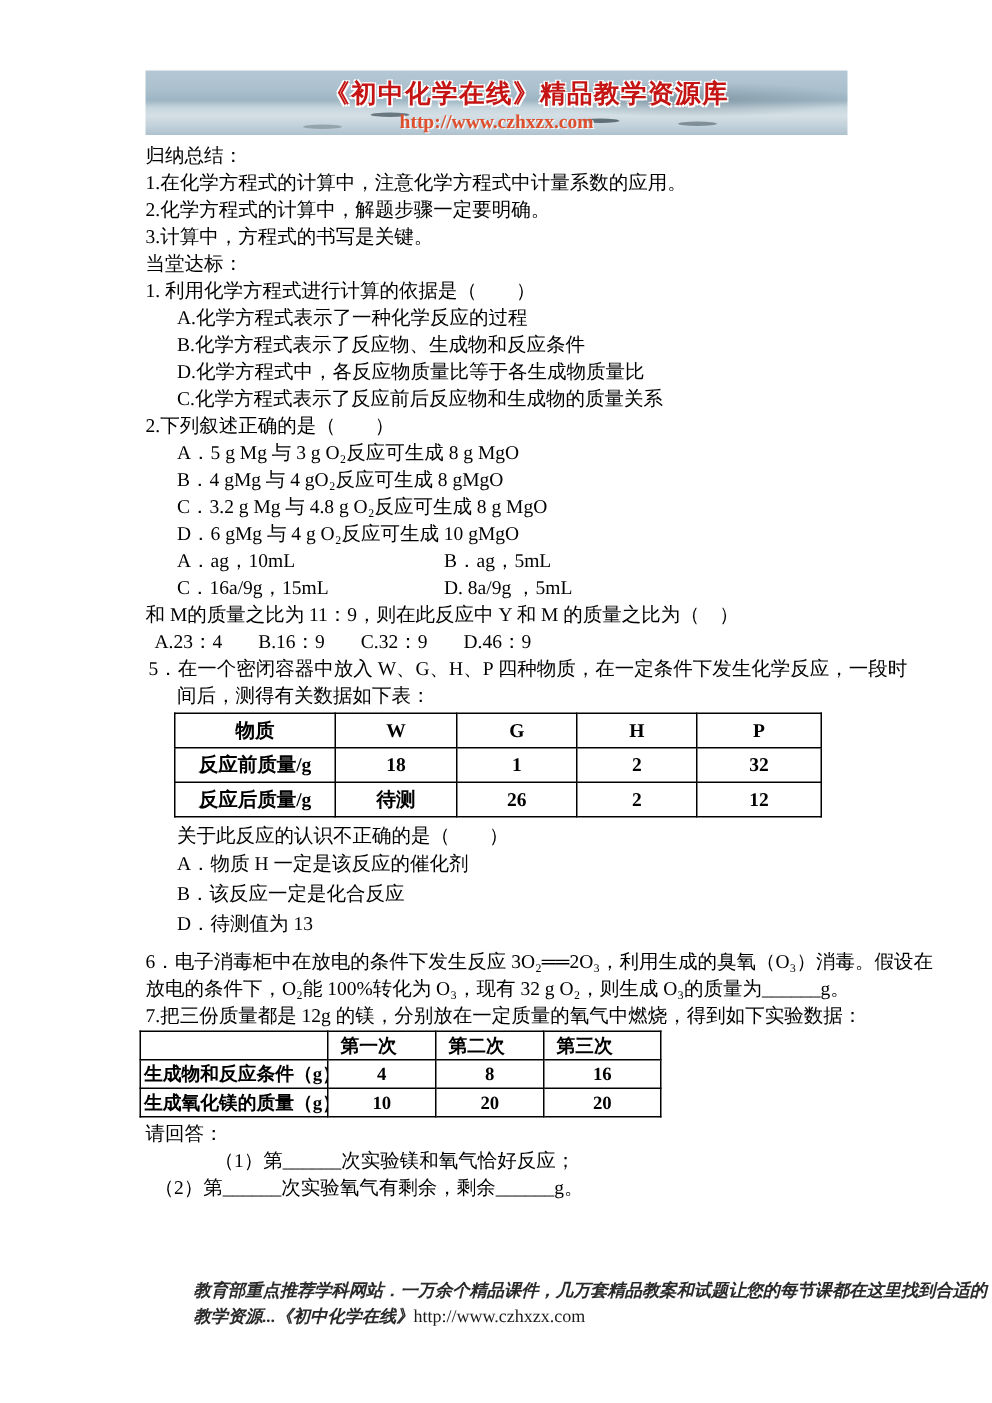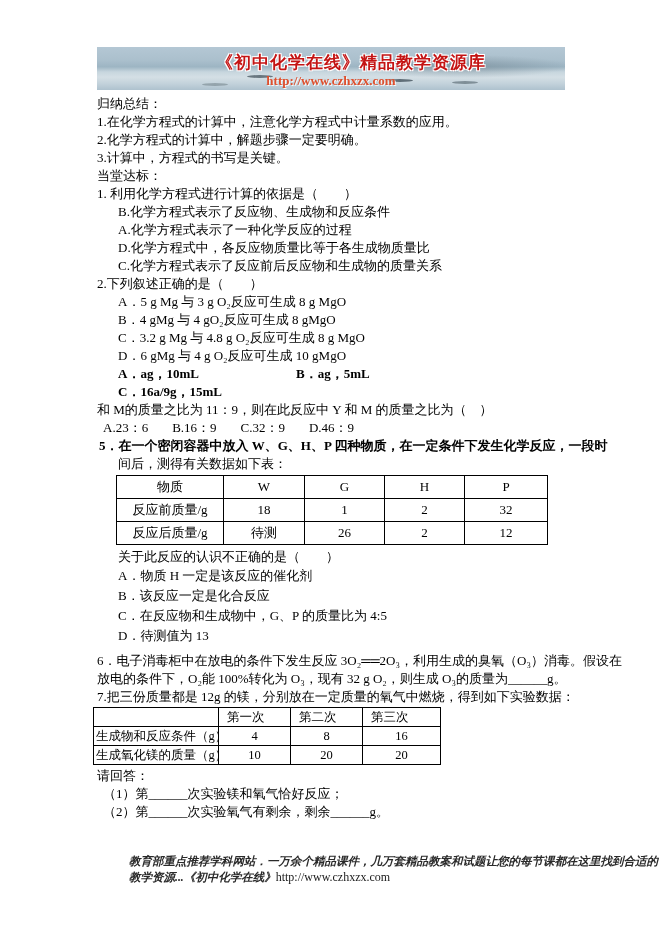--- a/index.html
+++ b/index.html
@@ -17,29 +17,29 @@
   .banner-title{position:relative;margin-top:4px;font-size:17px;font-weight:bold;color:#c41414;letter-spacing:1px;
     text-shadow:1px 1px 0 #fff,-1px -1px 0 #fff,1px -1px 0 #fff,-1px 1px 0 #fff;padding-left:40px;}
   .banner-url{position:relative;margin-top:-1px;font-size:13px;font-weight:bold;color:#de4f2d;
     text-shadow:1px 1px 0 rgba(255,255,255,.85);}
 
   
   .content{position:absolute;left:97px;top:95px;width:478px;font-size:13px;line-height:18px;}
   .line{height:18px;line-height:18px;white-space:nowrap;overflow:visible;}
   .opt{padding-left:21px;}
   .opt2col{display:grid;grid-template-columns:178px auto;padding-left:21px;line-height:18px;}
-  .opt2col span{height:18px;white-space:nowrap;font-weight:bold;}
+  .opt2col span{height:18px;white-space:nowrap;}
   .q4opts{padding-left:6px;}
   .q4opts span{margin-right:24px;white-space:nowrap;}
   .lopt{height:20px;line-height:20px;padding-left:21px;white-space:nowrap;}
   .mt6{margin-top:6px;}
 
   
   table{border-collapse:collapse;table-layout:fixed;}
-  td{border:1px solid #000;text-align:center;padding:0;overflow:hidden;white-space:nowrap;}
+  td{border:1px solid #000;text-align:center;padding:0;overflow:hidden;white-space:nowrap;font-weight:bold;}
   .t1{margin:2px 0 3px 19px;width:431px;}
   .t1 td{height:22px;font-size:13px;}
   .t2{margin:1px 0 2px -4px;width:347px;}
   .t2 td{height:16px;font-size:12.5px;}
   .t2 td.hdr{text-align:left;padding-left:8px;}
   .t2 td.lbl{text-align:left;padding-left:2px;}
 
   
   .footer{position:absolute;left:97px;top:853px;width:490px;font-size:11.5px;line-height:16px;
     color:#2a2a2a;font-weight:bold;font-style:italic;white-space:nowrap;margin-left:32px;}
@@ -59,43 +59,44 @@
   <div class="content">
 
     <div class="line">归纳总结：</div>
     <div class="line">1.在化学方程式的计算中，注意化学方程式中计量系数的应用。</div>
     <div class="line">2.化学方程式的计算中，解题步骤一定要明确。</div>
     <div class="line">3.计算中，方程式的书写是关键。</div>
 
     <div class="line">当堂达标：</div>
 
     <div class="line">1. 利用化学方程式进行计算的依据是（　　）</div>
+    <div class="line opt">A.化学方程式表示了一种化学反应的过程</div>
     <div class="line opt">B.化学方程式表示了反应物、生成物和反应条件</div>
-    <div class="line opt">A.化学方程式表示了一种化学反应的过程</div>
     <div class="line opt">D.化学方程式中，各反应物质量比等于各生成物质量比</div>
     <div class="line opt">C.化学方程式表示了反应前后反应物和生成物的质量关系</div>
 
     <div class="line">2.下列叙述正确的是（　　）</div>
     <div class="line opt">A．5 g Mg 与 3 g O₂反应可生成 8 g MgO</div>
     <div class="line opt">B．4 gMg 与 4 gO₂反应可生成 8 gMgO</div>
     <div class="line opt">C．3.2 g Mg 与 4.8 g O₂反应可生成 8 g MgO</div>
     <div class="line opt">D．6 gMg 与 4 g O₂反应可生成 10 gMgO</div>
 
     <div class="opt2col">
       <span>A．ag，10mL</span>
       <span>B．ag，5mL</span>
       <span>C．16a/9g，15mL</span>
+      <span>D. 8a/9g ，5mL</span>
     </div>
 
     <div class="line">和 M的质量之比为 11：9，则在此反应中 Y 和 M 的质量之比为（　）</div>
     <div class="line q4opts">
-      <span>A.23：6</span><span>B.16：9</span><span>C.32：9</span><span>D.46：9</span>
+      <span>A.23：4</span><span>B.16：9</span><span>C.32：9</span><span>D.46：9</span>
     </div>
 
-    <div class="line" style="padding-left:2px;font-weight:bold;">5．在一个密闭容器中放入 W、G、H、P 四种物质，在一定条件下发生化学反应，一段时</div>
+    <div class="line" style="padding-left:2px;">5．在一个密闭容器中放入 W、G、H、P 四种物质，在一定条件下发生化学反应，一段时</div>
     <div class="line opt">间后，测得有关数据如下表：</div>
 
     <table class="t1">
       <colgroup>
           <col style="width:107px">
           <col style="width:81px">
           <col style="width:80px">
           <col style="width:80px">
           <col style="width:83px">
         </colgroup>
@@ -120,21 +121,20 @@
         <td>26</td>
         <td>2</td>
         <td>12</td>
       </tr>
     </tbody>
       </table>
 
     <div class="line opt">关于此反应的认识不正确的是（　　）</div>
     <div class="lopt">A．物质 H 一定是该反应的催化剂</div>
     <div class="lopt">B．该反应一定是化合反应</div>
-    <div class="lopt">C．在反应物和生成物中，G、P 的质量比为 4:5</div>
     <div class="lopt">D．待测值为 13</div>
 
     <div class="line mt6">6．电子消毒柜中在放电的条件下发生反应 3O₂══2O₃，利用生成的臭氧（O₃）消毒。假设在</div>
     <div class="line">放电的条件下，O₂能 100%转化为 O₃，现有 32 g O₂，则生成 O₃的质量为______g。</div>
 
     <div class="line">7.把三份质量都是 12g 的镁，分别放在一定质量的氧气中燃烧，得到如下实验数据：</div>
 
     <table class="t2">
       <colgroup>
           <col style="width:125px">
@@ -158,21 +158,21 @@
       <tr>
         <td class="lbl">生成氧化镁的质量（g）</td>
         <td>10</td>
         <td>20</td>
         <td>20</td>
       </tr>
     </tbody>
       </table>
 
     <div class="line">请回答：</div>
-    <div class="line" style="padding-left:6px;">（1）第______次实验镁和氧气恰好反应；</div>
+    <div class="line" style="padding-left:6px;margin-left:40px;">（1）第______次实验镁和氧气恰好反应；</div>
     <div class="line" style="padding-left:6px;">（2）第______次实验氧气有剩余，剩余______g。</div>
 
   </div>
 
   <div class="footer">
     <div>教育部重点推荐学科网站．一万余个精品课件，几万套精品教案和试题让您的每节课都在这里找到合适的</div>
     <div><span>教学资源...《初中化学在线》</span><span class="footer-url">http://www.czhxzx.com</span></div>
   </div>
 
 </div>

